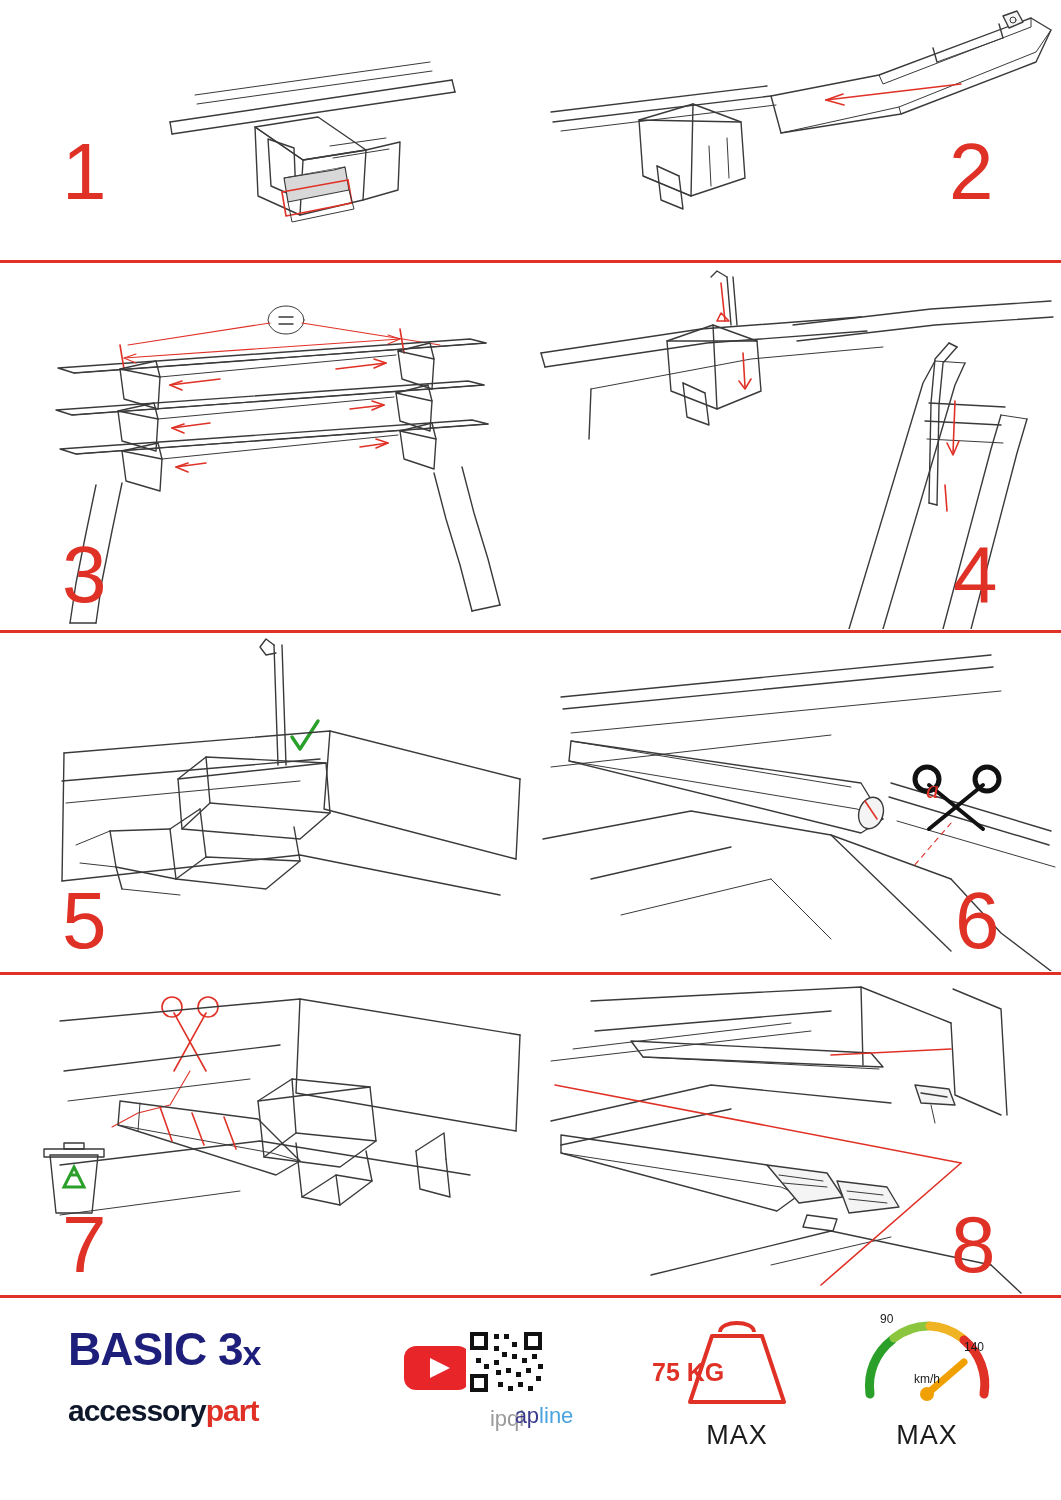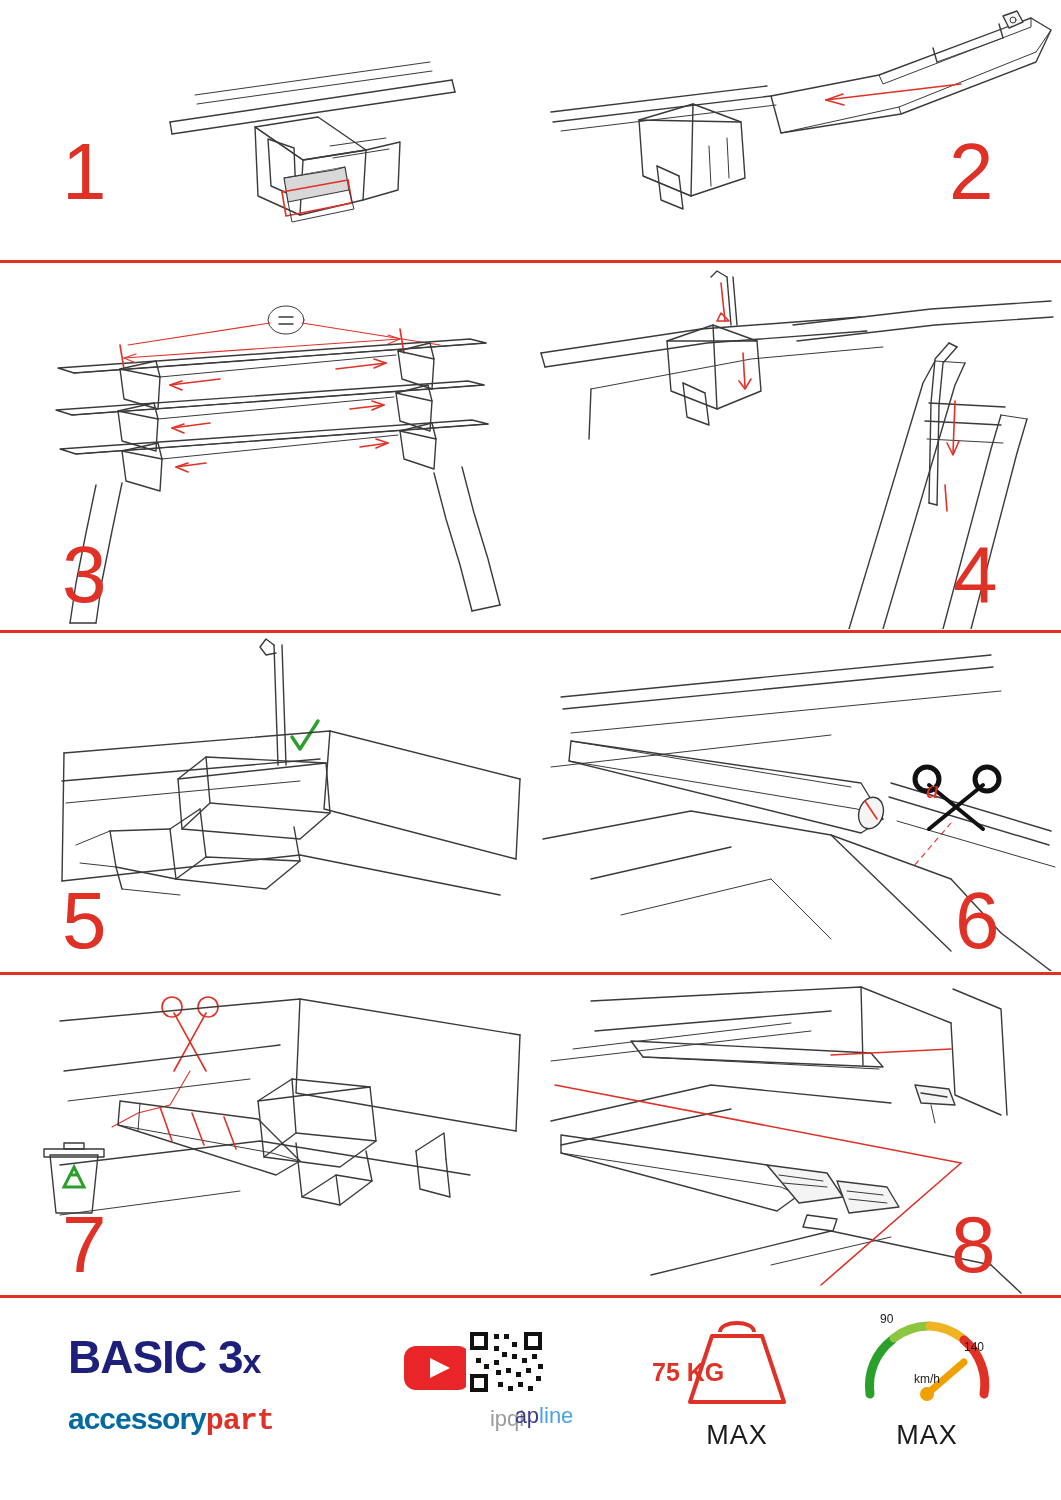--- a/index.html
+++ b/index.html
@@ -68,21 +68,21 @@
   .footer {
     position: absolute;
     left: 0;
     top: 1298px;
     width: 1061px;
     height: 202px;
   }
   .brand-block {
     position: absolute;
     left: 68px;
-    top: 36px;
+    top: 28px;
     width: 220px;
   }
   .brand-basic {
     font-family: "Liberation Sans", sans-serif;
     font-size: 46px;
     font-weight: bold;
     color: #1d1f7a;
     letter-spacing: -1px;
     line-height: 1;
     white-space: nowrap;
@@ -92,22 +92,22 @@
     font-size: 34px;
   }
   .brand-accessory {
     margin-top: 24px;
     font-size: 30px;
     font-weight: bold;
     letter-spacing: -1px;
     line-height: 1;
     white-space: nowrap;
   }
-  .brand-accessory .a { color: #0369a1; }
-  .brand-accessory .p { color: #e03127; font-family: Liberation Mono, monospace; }
+  .brand-accessory .a { color: #0f172a; }
+  .brand-accessory .p { color: #e03127; }
 
   .logo-col {
     position: absolute;
     text-align: center;
   }
   .logo-label {
     font-size: 21px;
     font-weight: bold;
     letter-spacing: 0px;
     margin-top: 10px;

